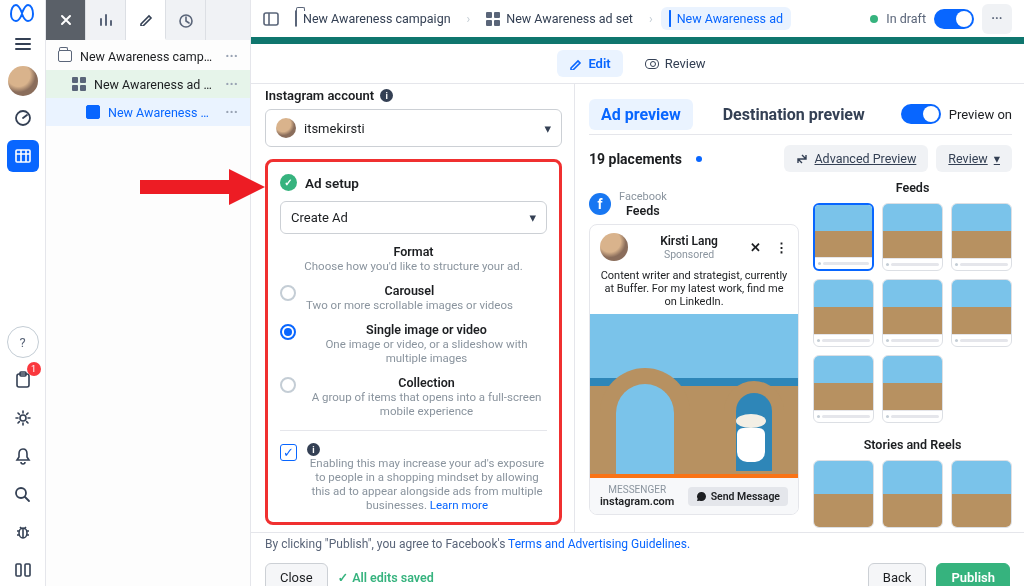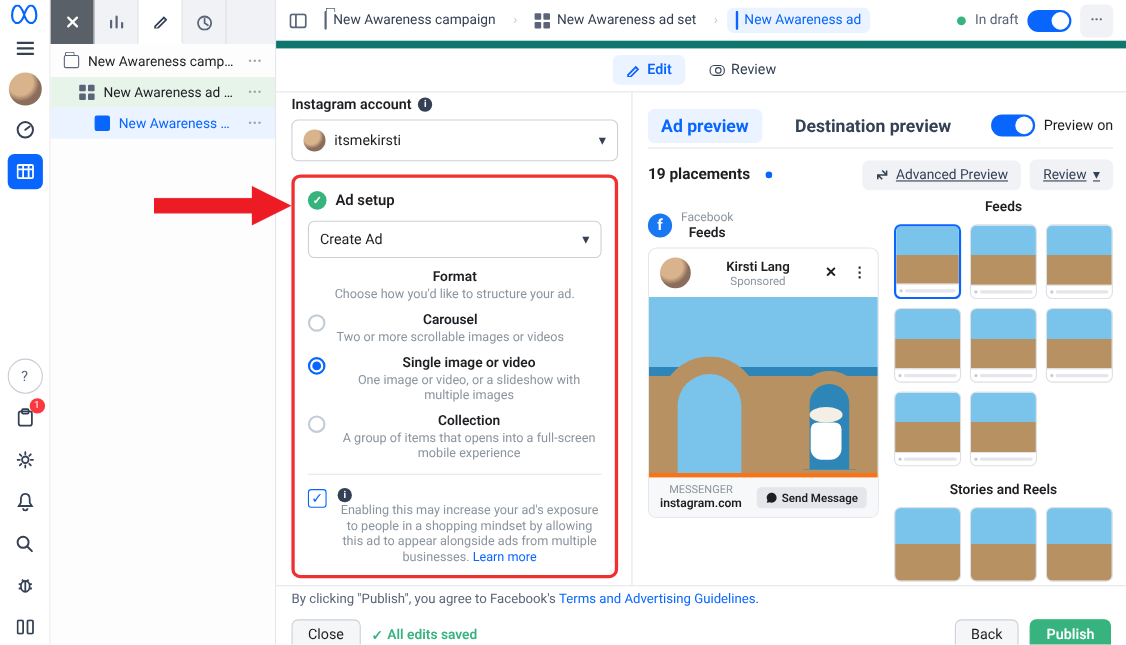--- a/index.html
+++ b/index.html
@@ -414,20 +414,21 @@
             <div class="feed-card">
               <div class="feed-post-head">
                 <div class="av28"></div>
                 <div style="flex:1;">
                   <div class="post-name">Kirsti Lang</div>
                   <div class="post-spon">Sponsored</div>
                 </div>
                 <span style="font-weight:700;cursor:pointer;">✕</span>
                 <span style="font-weight:700;cursor:pointer;margin-left:6px;">⋮</span>
               </div>
+              <div class="post-body-text">Content writer and strategist, currently at Buffer. For my latest work, find me on LinkedIn.</div>
               <div class="post-img">
                 <div class="arch"></div>
                   <div class="arch2"></div>
                 <div class="person">
                     <div class="hat"></div>
                     <div class="torso"></div>
                   </div>
               </div>
               <div class="post-foot">
                 <div>

